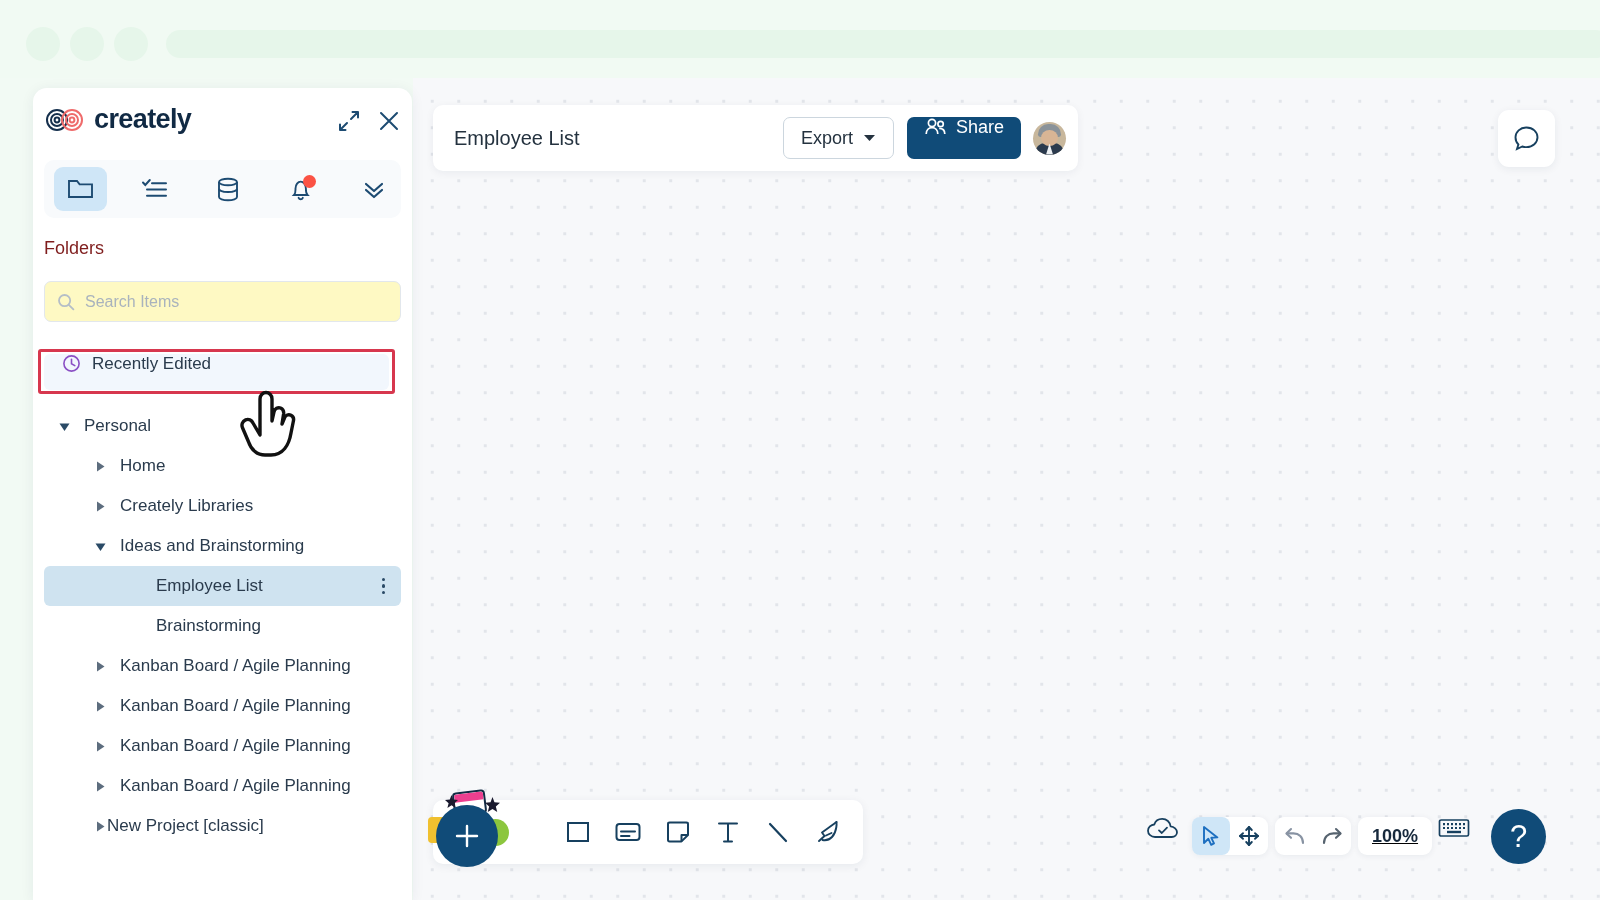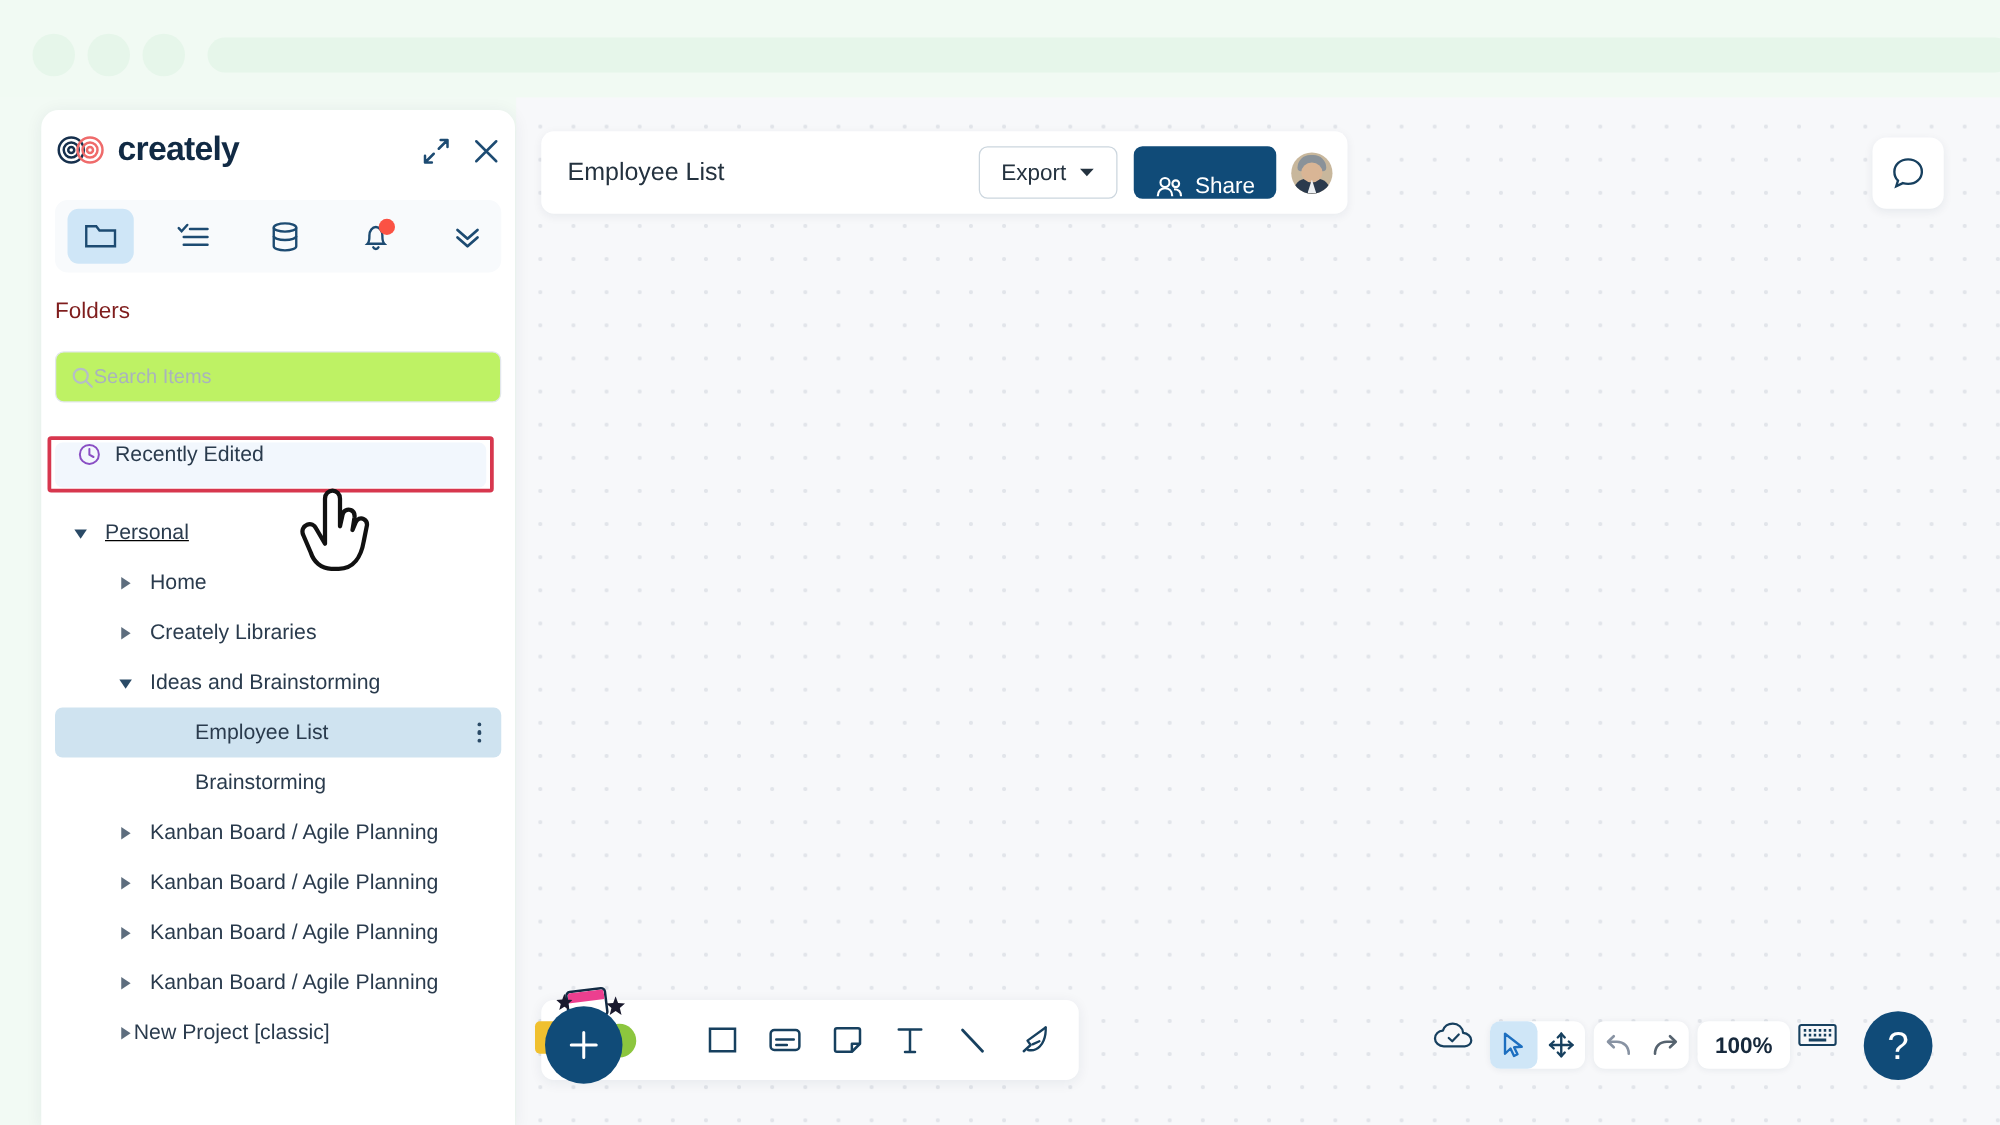--- a/index.html
+++ b/index.html
@@ -51,22 +51,22 @@
   .tab + .tab { margin-left:20px; }
   .tab.active { background:#cfe6f7; }
   .tab svg { display:block; }
   .bell-wrap { position:relative; }
   .bell-dot { position:absolute; right:-3px; top:-2px; width:13px; height:13px; border-radius:50%; background:#fb5244; }
 
   .folders-title { position:absolute; left:11px; top:150px; font-size:18px; color:#7f1d1d; }
 
   .search {
     position:absolute; left:11px; top:193px; width:357px; height:41px;
-    border:1px solid #e2e7ec; border-radius:7px; display:flex; align-items:center; padding-left:12px; 
-    background:#bef264;
+    border:1px solid #e2e7ec; border-radius:7px; display:flex; align-items:center; padding-left:12px; gap:10px;
+    background:#fef9c3;
   }
   .search input {
     border:0; outline:0; font-size:16px; color:#6b7785; font-family:inherit; width:280px; background:transparent;
   }
   .search input::placeholder { color:#a9b3bd; }
 
   
   .hl-box {
     position:absolute; left:5px; top:261px; width:357px; height:45px;
     border:3px solid #d7374e; border-radius:3px; pointer-events:none; z-index:6;
@@ -99,21 +99,21 @@
     box-shadow: 0 2px 8px rgba(20,40,70,.06);
   }
   .doc-title { margin-left:21px; font-size:20px; color:#24323f; flex:1; }
   .btn-export {
     height:42px; padding:0 17px; border:1px solid #ccd6de; border-radius:7px; background:#fff;
     display:flex; align-items:center; gap:10px; font-size:18px; color:#24323f; cursor:pointer;
     font-family:inherit;
   }
   .btn-share {
     height:42px; margin-left:13px; padding:0 17px; border:0; border-radius:7px; background:#104b78;
-    display:flex; align-items:flex-end; gap:9px; font-size:18px; color:#fff; cursor:pointer;
+    display:flex; align-items:flex-start; gap:9px; font-size:18px; color:#fff; cursor:pointer;
     font-family:inherit;
   }
   .avatar {
     width:33px; height:33px; border-radius:50%; margin-left:12px; margin-right:12px; overflow:hidden;
     background:#c8b79c; position:relative; flex:0 0 33px; cursor:pointer;
   }
   .av-hair { position:absolute; left:5px; top:2px; width:23px; height:13px; border-radius:11px 11px 3px 3px; background:#8a9299; }
   .av-face { position:absolute; left:8px; top:8px; width:17px; height:16px; border-radius:50%; background:#d9b595; }
   .av-body { position:absolute; left:2px; bottom:0; width:29px; height:12px; border-radius:10px 10px 0 0; background:#2b3a4d; }
   .av-shirt { position:absolute; left:13px; bottom:0; width:7px; height:11px; background:#eef1f4; clip-path: polygon(50% 0,100% 100%,0 100%); }
@@ -275,21 +275,21 @@
     <div class="recent-row">
       <svg width="19" height="19" viewBox="0 0 19 19" fill="none" stroke="#8a4fc4" stroke-width="1.6">
         <circle cx="9.5" cy="9.5" r="7.6"></circle>
           <path d="M9.5 5.2 L9.5 9.8 L12.8 11.6" stroke-linecap="round"></path>
       </svg>
       <span>Recently Edited</span>
     </div>
     <div class="hl-box"></div>
 
     <div class="tree" id="tree">
-        <div class="trow" style="padding-left: 14px; text-decoration: underline;">
+        <div class="trow" style="padding-left: 14px;">
           <svg class="caret" viewBox="0 0 13 13">
             <path d="M1.5 3.5 L11.5 3.5 L6.5 11 Z" fill="#2a4a66"></path>
           </svg>
           <span class="tlabel" style="margin-left:13px">Personal</span>
         </div>
         <div class="trow" style="padding-left: 50px;">
           <svg class="caret" viewBox="0 0 13 13">
             <path d="M3 1.5 L10.5 6.5 L3 11.5 Z" fill="#5d6d7e"></path>
           </svg>
           <span class="tlabel" style="margin-left:13px">Home</span>
@@ -443,21 +443,21 @@
       </svg>
     </div>
     <div class="pbtn">
       <svg width="23" height="21" viewBox="0 0 23 21" fill="none" stroke="#56636f" stroke-width="2.1" stroke-linecap="round" stroke-linejoin="round">
         <path d="M3 17 C3 11 7 7.4 12.5 7.4 L19 7.4"></path>
         <path d="M15 3 L19.6 7.4 L15 11.8"></path>
       </svg>
     </div>
   </div>
 
-  <div class="br pill" style="left:1358px;">
+  <div class="br pill" style="left:1358px;text-decoration:underline;">
     <div class="zoomlbl">100%</div>
   </div>
 
   <div class="br" style="left:1438px;">
     <svg width="32" height="22" viewBox="0 0 32 22" fill="none" stroke="#17405f" stroke-width="1.7">
       <rect x="1.5" y="3" width="29" height="16" rx="1.6"></rect>
       <path d="M5 7.2 L7 7.2 M9 7.2 L11 7.2 M13 7.2 L15 7.2 M17 7.2 L19 7.2 M21 7.2 L23 7.2 M25 7.2 L27 7.2" stroke-width="2.2"></path>
       <path d="M5 11 L7 11 M9 11 L11 11 M13 11 L15 11 M17 11 L19 11 M21 11 L23 11 M25 11 L27 11" stroke-width="2.2"></path>
       <path d="M9 15 L23 15" stroke-width="2.4"></path>
     </svg>

